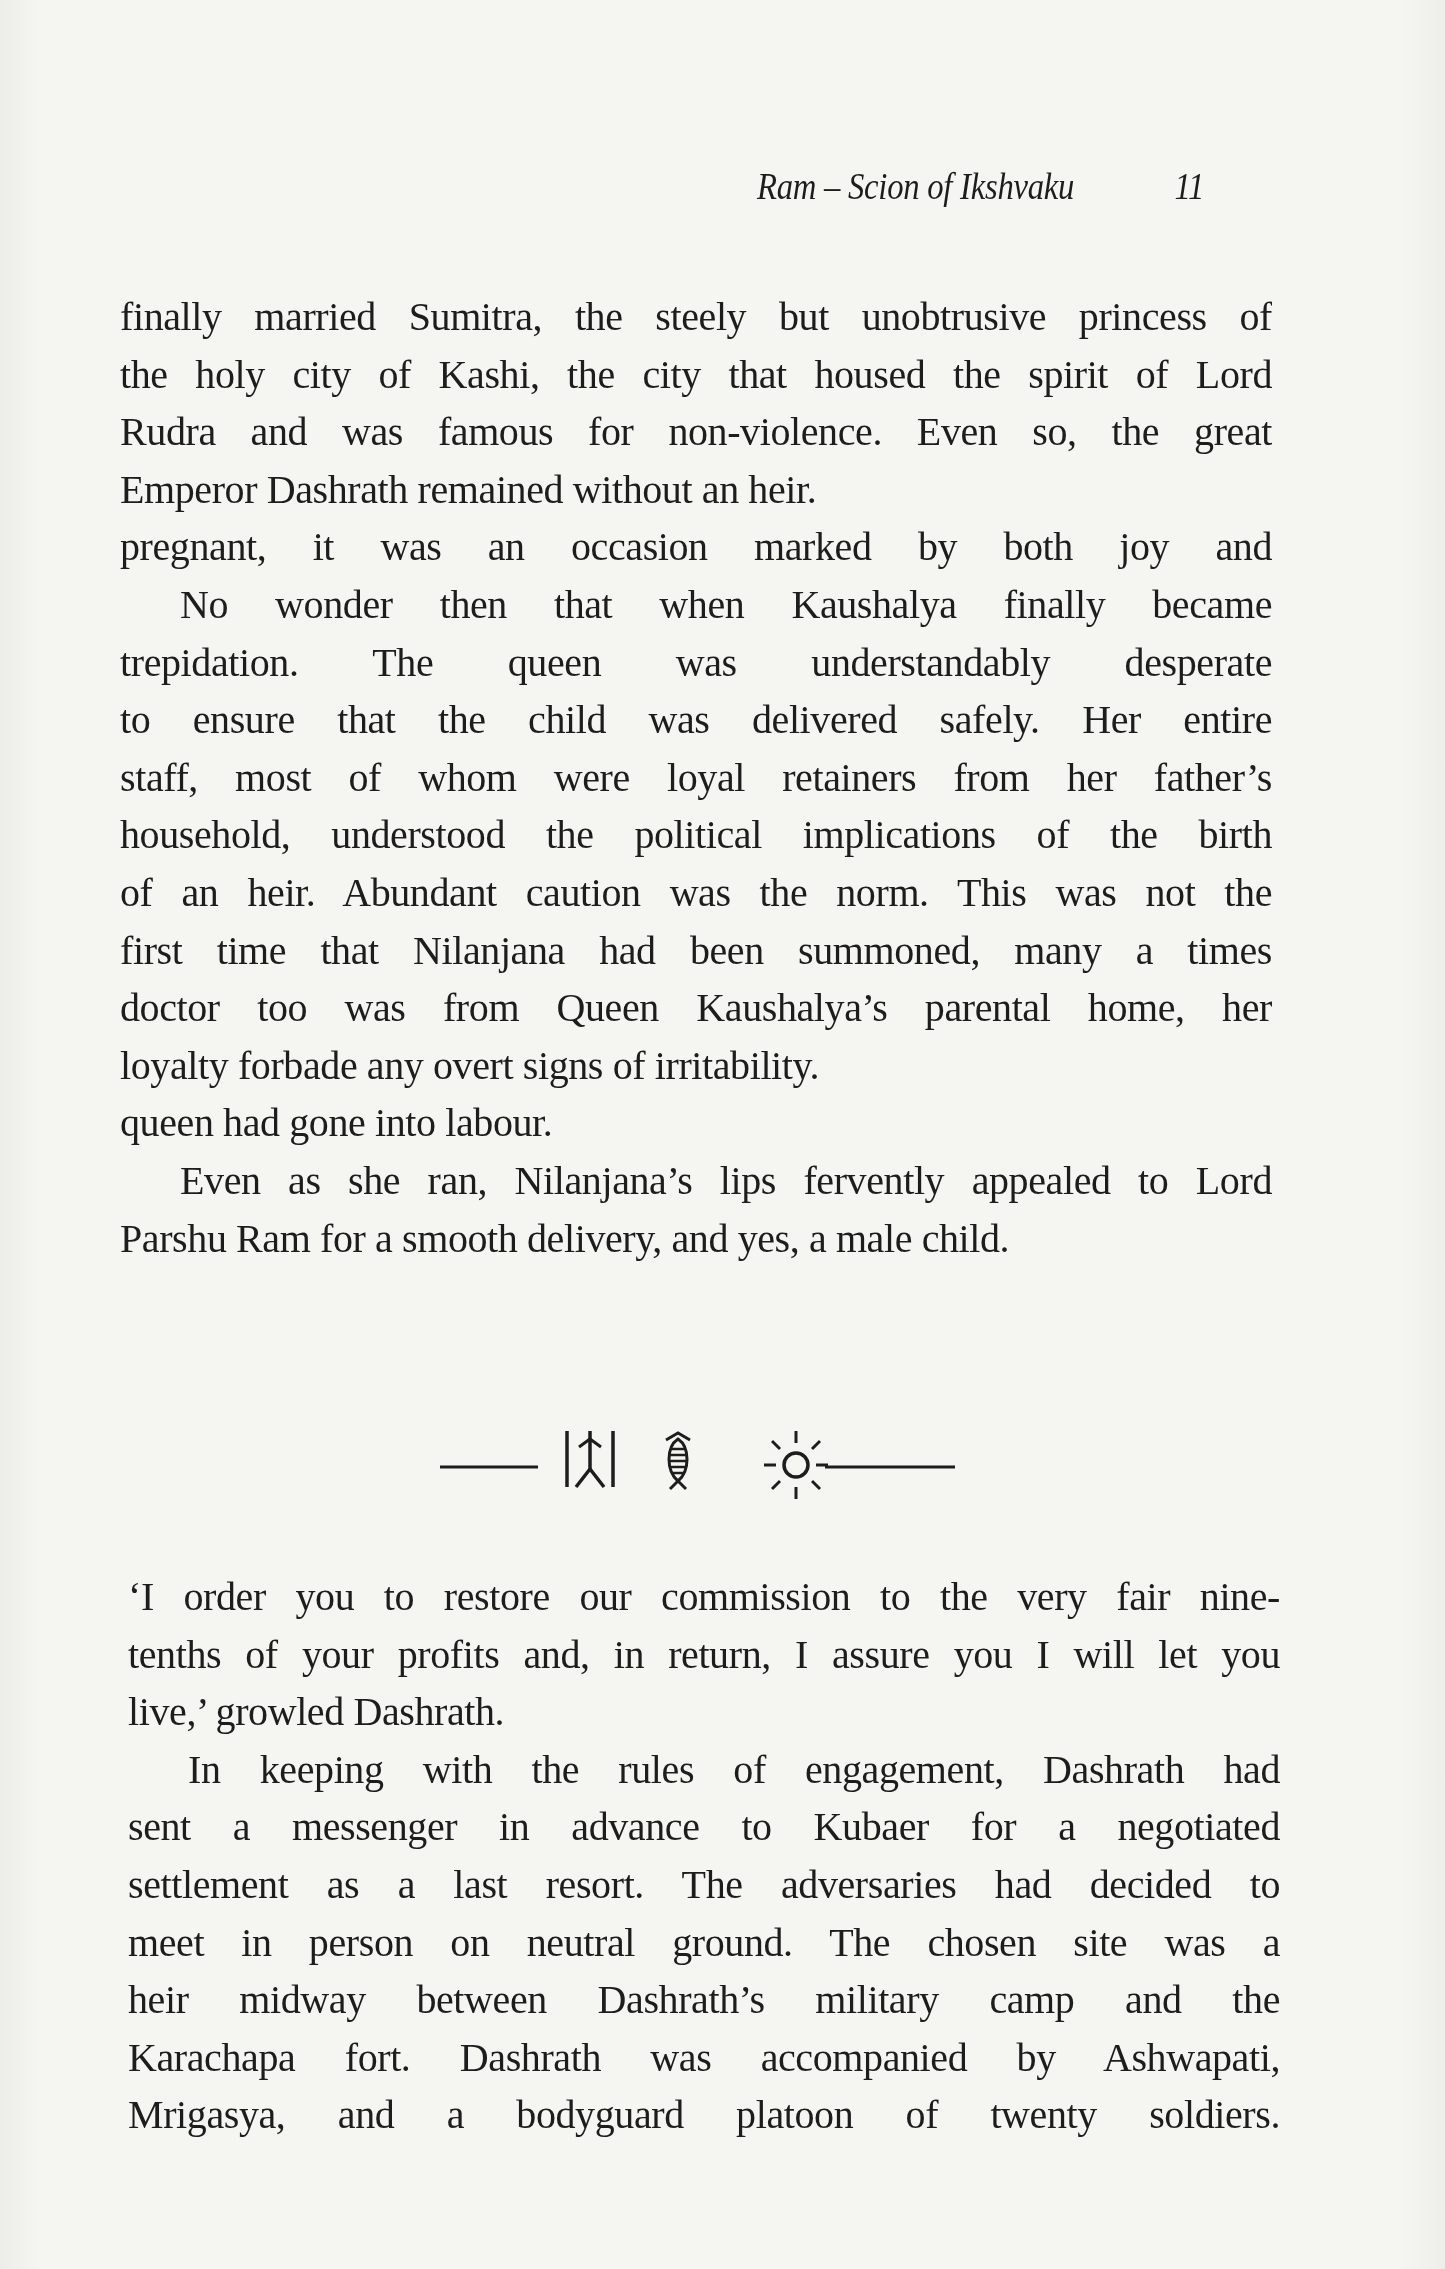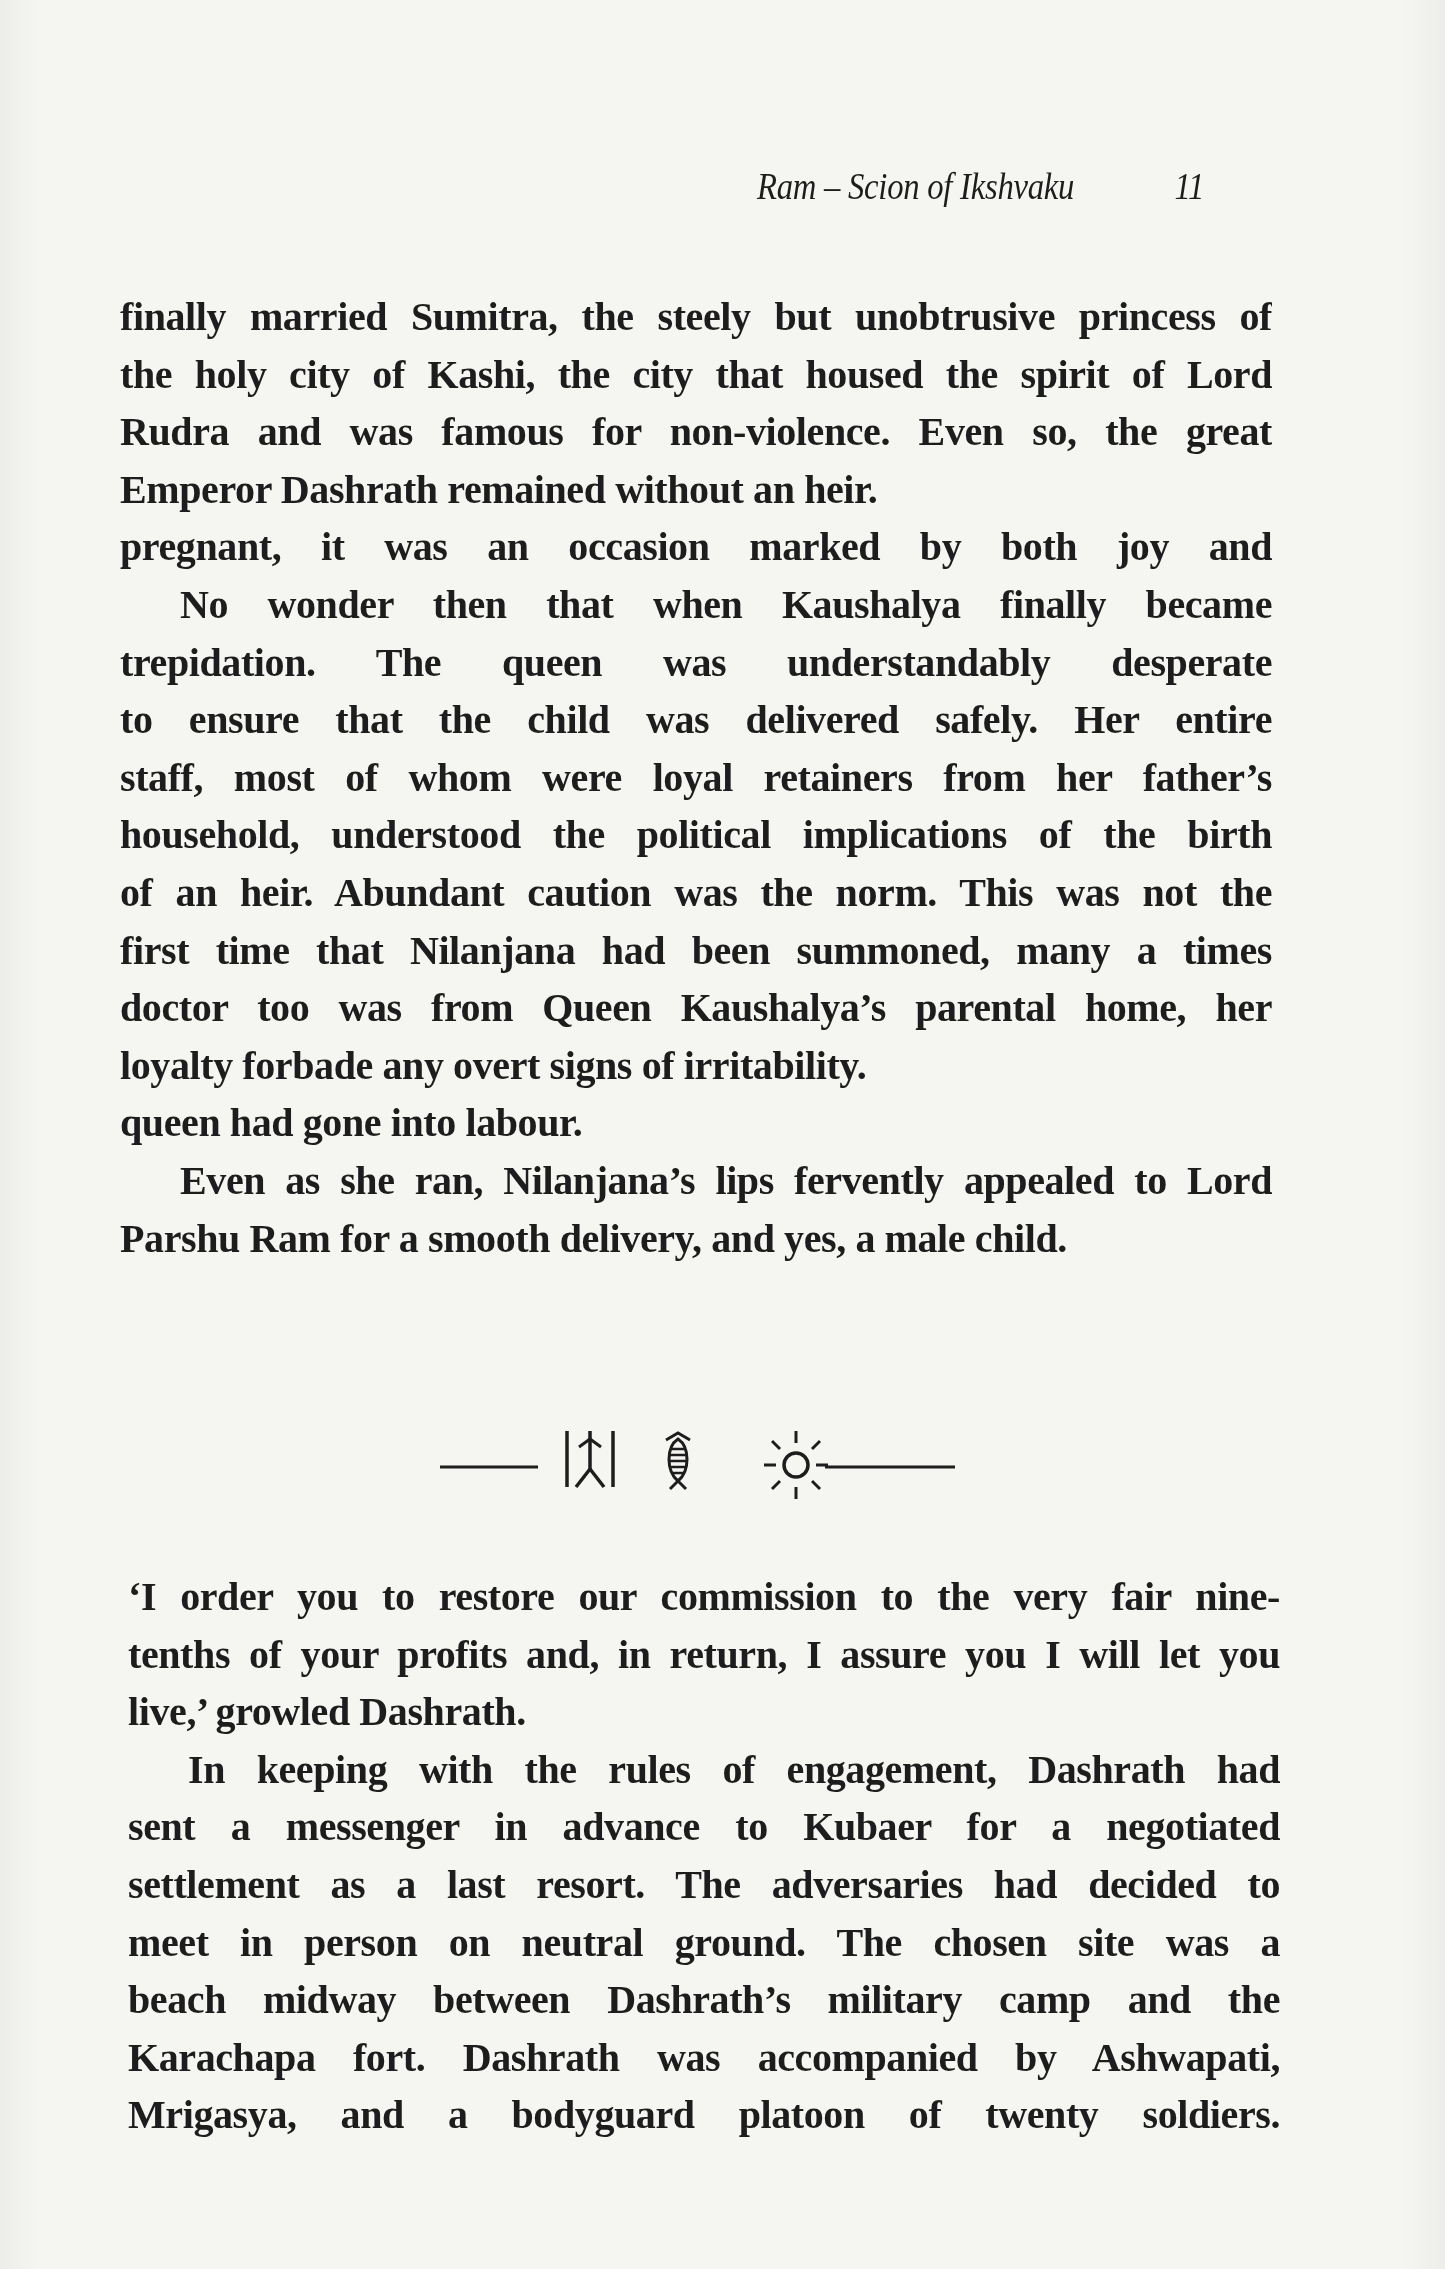--- a/index.html
+++ b/index.html
@@ -20,21 +20,20 @@
     font-style:italic; font-size:38px; line-height:52px;
     display:flex; justify-content:space-between; white-space:nowrap;
     transform:scaleX(0.86); transform-origin:left center;
     letter-spacing:-0.3px;
   }
   .running-head .title { }
   .running-head .folio { margin-left:60px; }
   .text-block {
     position:absolute; left:120px; width:1152px;
     font-size:40px;
-    font-weight:bold;
   }
   .line {
     height:57.6px; line-height:57.6px;
     text-align:justify; text-align-last:justify;
     white-space:normal; overflow:hidden;
     letter-spacing:-0.4px;
   }
   .line.last { text-align-last:left; }
   .line.indent { padding-left:60px; }
   #block1 { top:288px; }
@@ -135,17 +134,17 @@
   <div>
     <div class="line">‘I order you to restore our commission to the very fair nine-</div>
     <div class="line">tenths of your profits and, in return, I assure you I will let you</div>
     <div class="line last">live,’ growled Dashrath.</div>
   </div>
   <div>
     <div class="line indent">In keeping with the rules of engagement, Dashrath had</div>
     <div class="line">sent a messenger in advance to Kubaer for a negotiated</div>
     <div class="line">settlement as a last resort. The adversaries had decided to</div>
     <div class="line">meet in person on neutral ground. The chosen site was a</div>
-    <div class="line">beach midway between Dashrath’s military camp and the</div>
+    <div class="line">heir midway between Dashrath’s military camp and the</div>
     <div class="line">Karachapa fort. Dashrath was accompanied by Ashwapati,</div>
     <div class="line">Mrigasya, and a bodyguard platoon of twenty soldiers.</div>
   </div>
 </div>
 
 </body></html>

